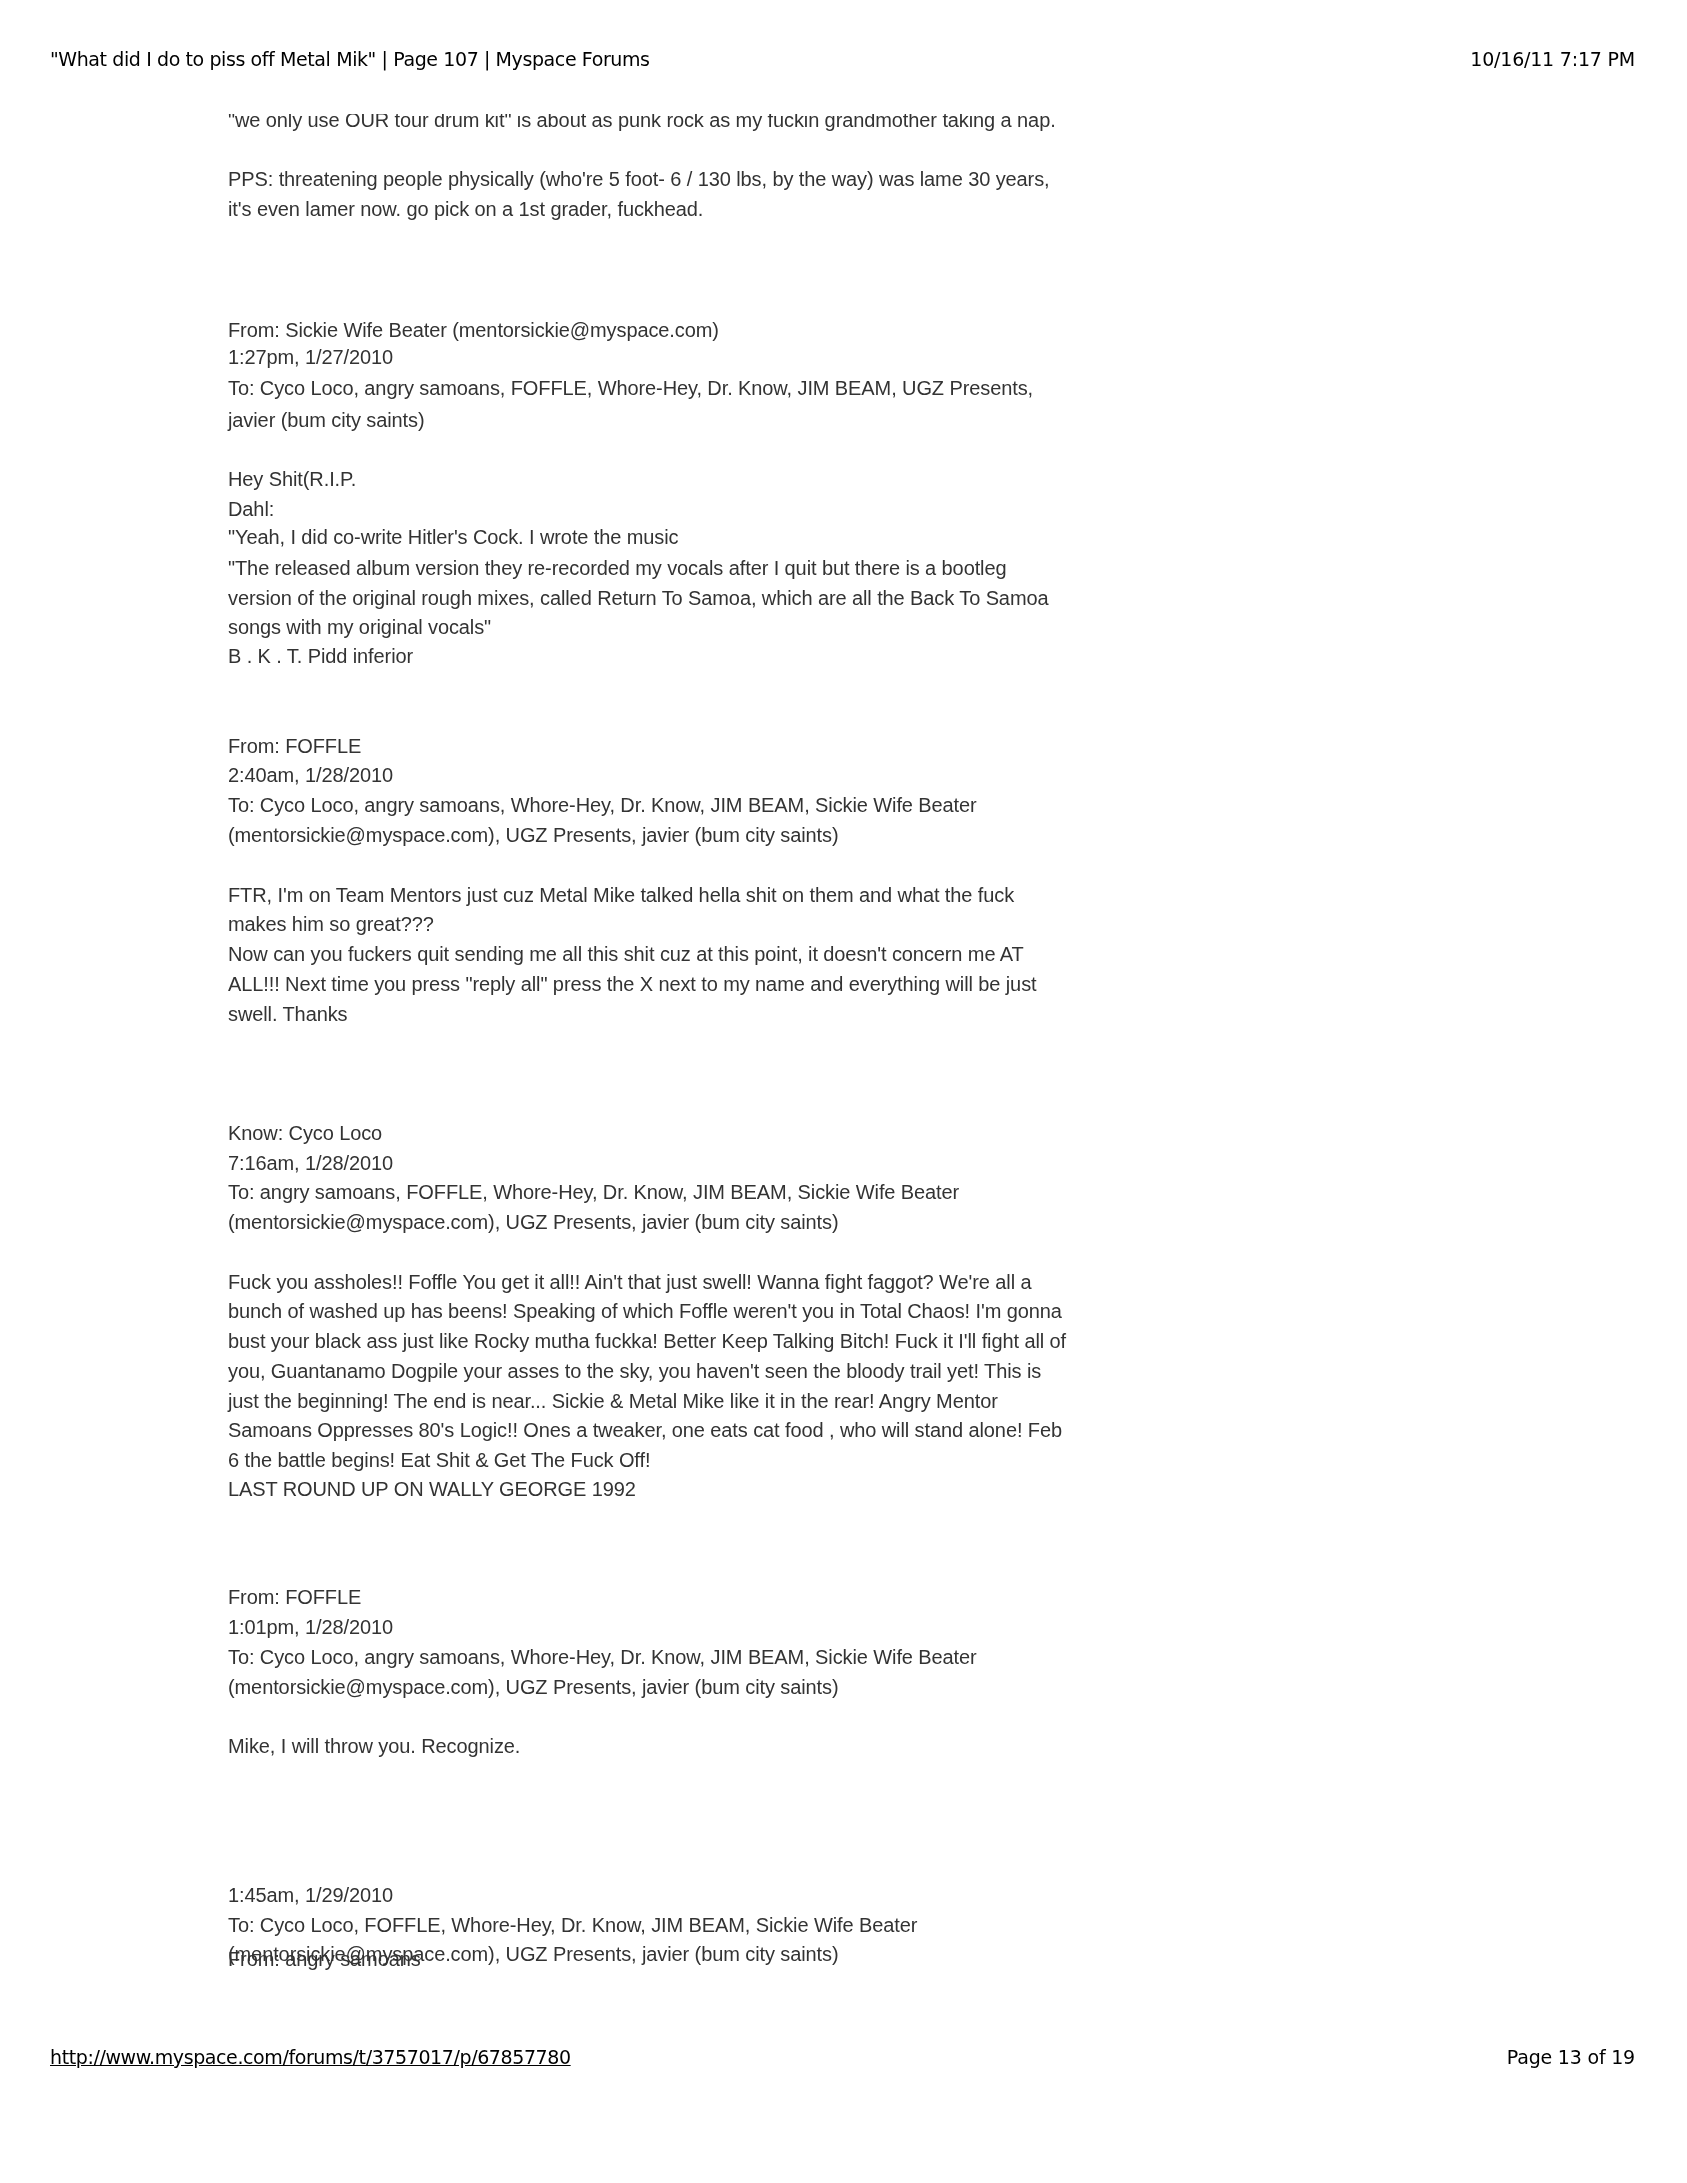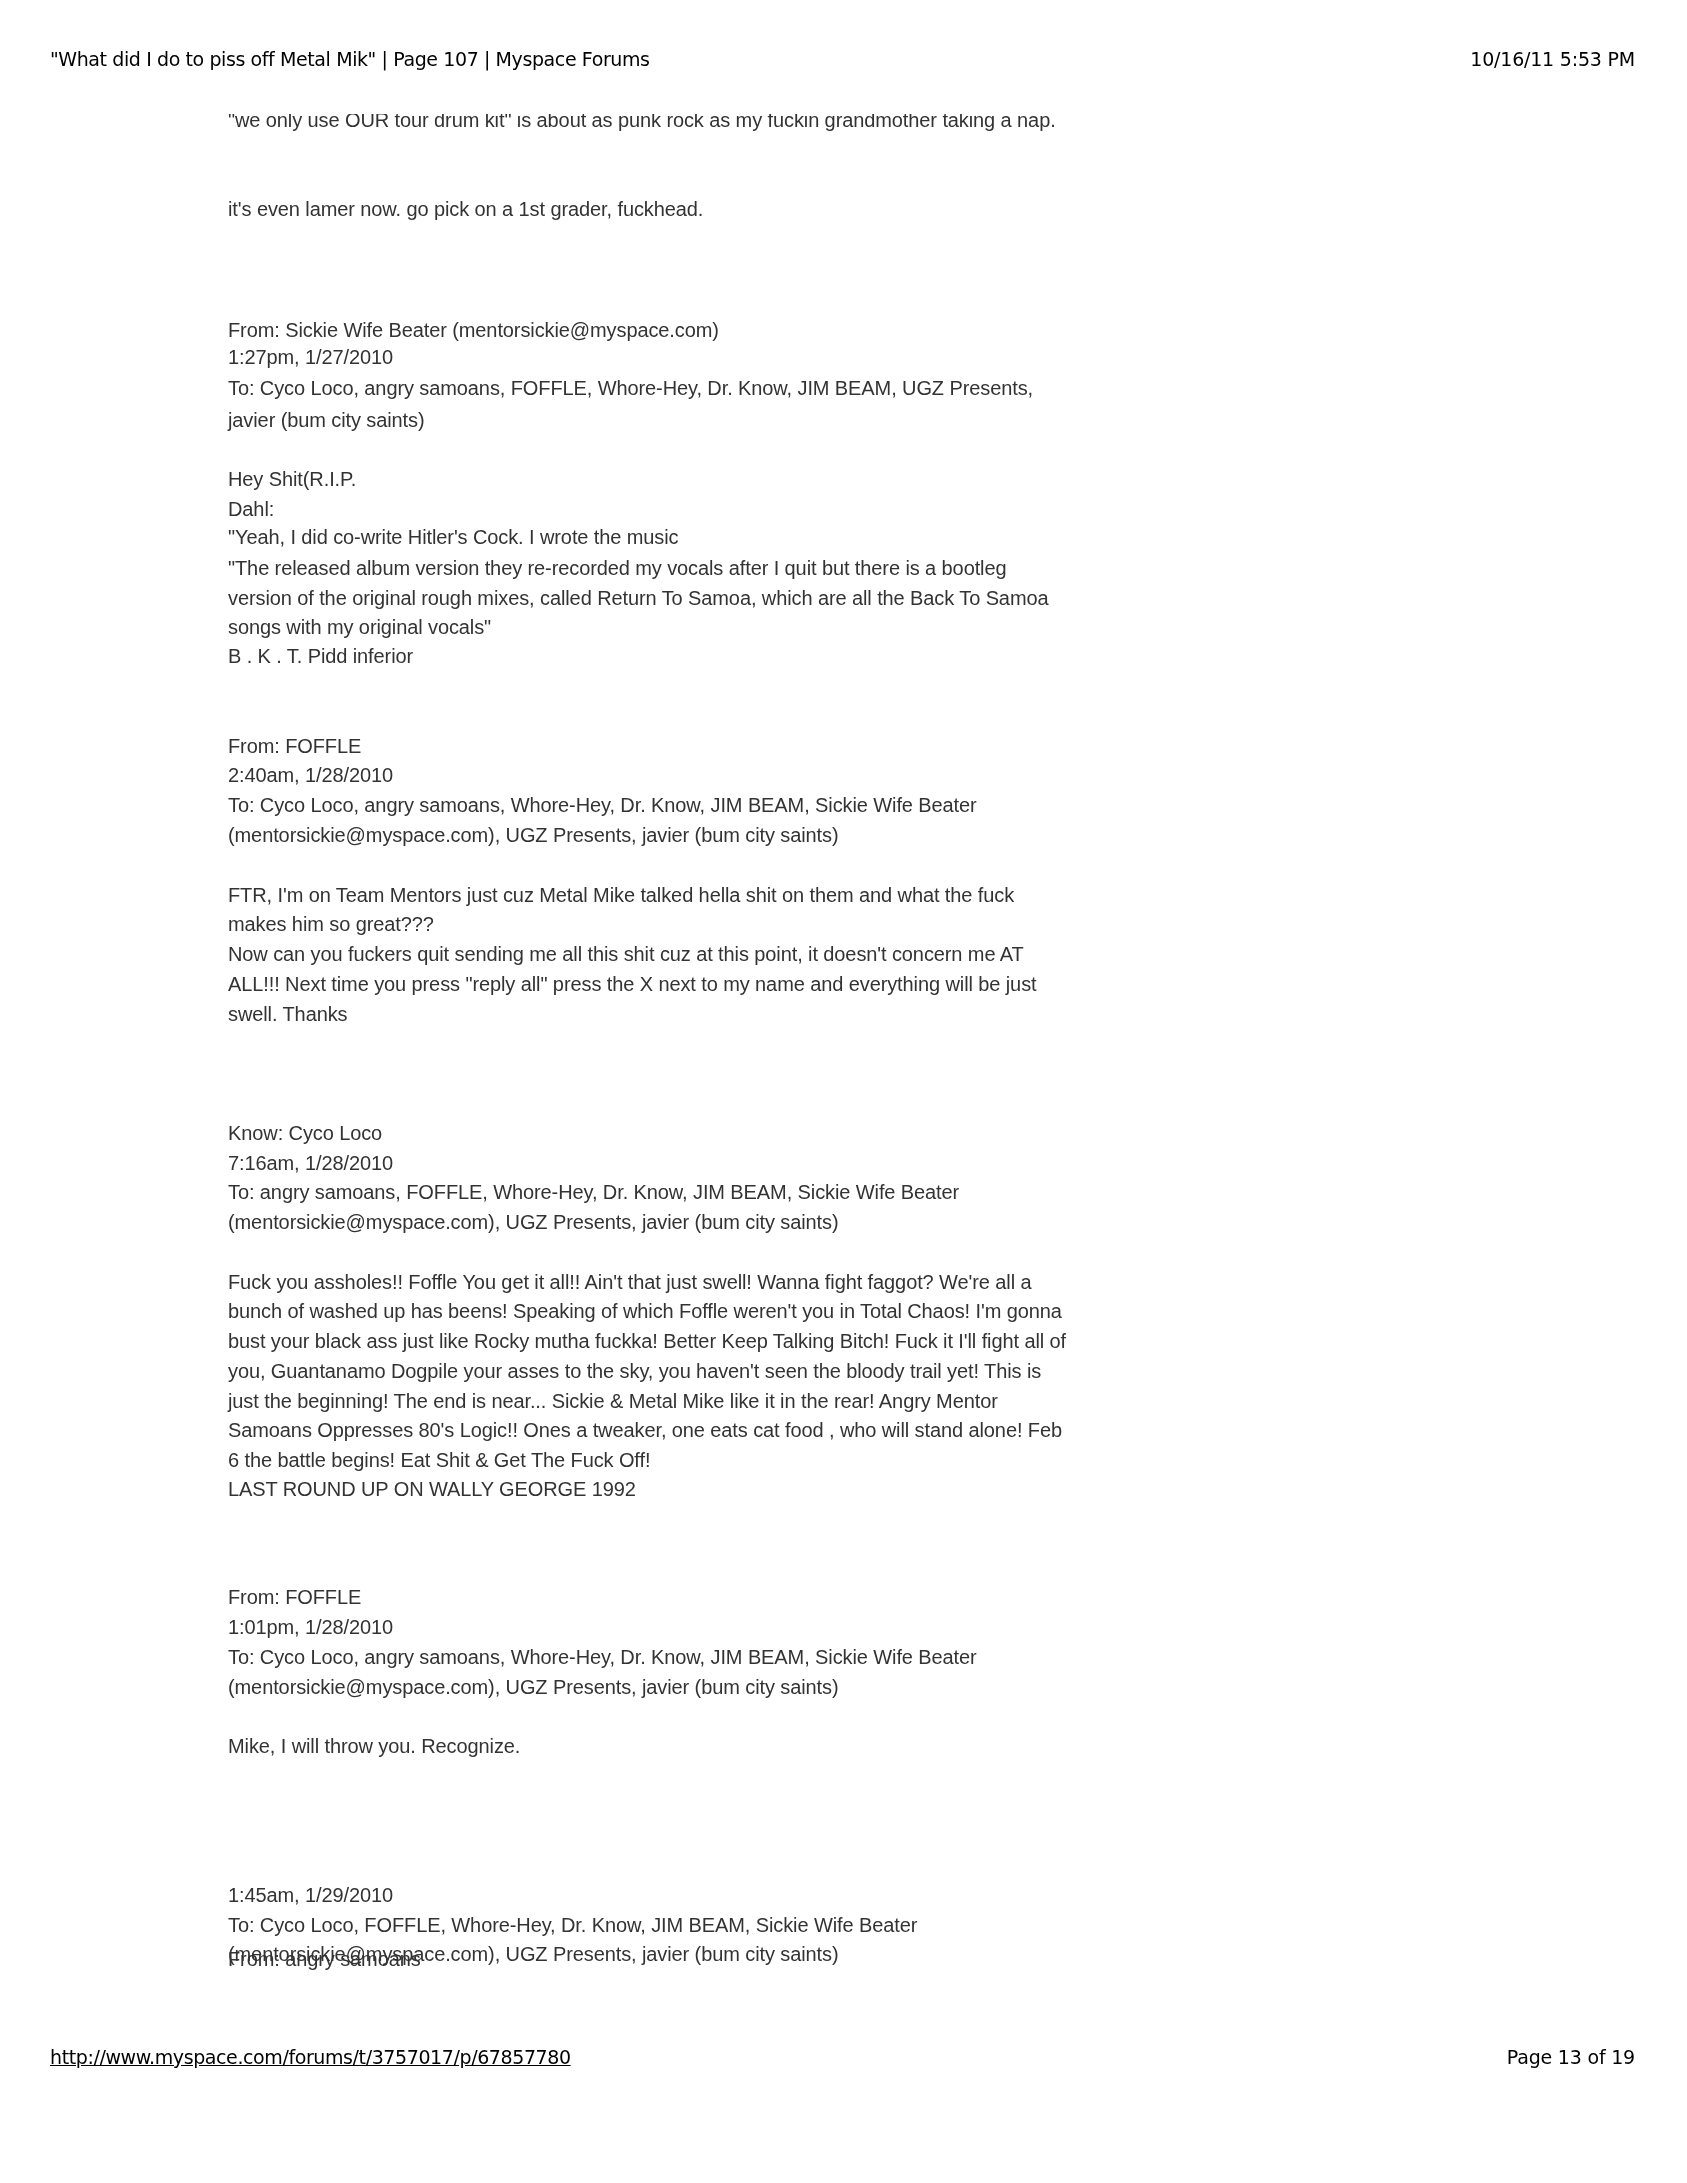--- a/index.html
+++ b/index.html
@@ -37,27 +37,28 @@
     position: absolute;
     left: 0; top: 114px; width: 1687px; height: 40px;
     overflow: hidden;
   }
   .clip-top .line { top: -8px; }
 </style>
 </head>
 <body>
 
 <div class="hdr hdr-left">"What did I do to piss off Metal Mik" | Page 107 | Myspace Forums</div>
-<div class="hdr hdr-right">10/16/11 5:53 PM</div>
+<div class="hdr hdr-right">10/16/11 7:17 PM</div>
 
 <div class="content">
 
   <div class="clip-top">
     <div class="line">"we only use OUR tour drum kit" is about as punk rock as my fuckin grandmother taking a nap.</div>
   </div>
+  <div class="line" style="top:165px">PPS: threatening people physically (who're 5 foot- 6 / 130 lbs, by the way) was lame 30 years,</div>
   <div class="line" style="top:195px">it's even lamer now. go pick on a 1st grader, fuckhead.</div>
 
   <div>
     <div class="line" style="top:316px">From: Sickie Wife Beater (mentorsickie@myspace.com)</div>
     <div class="line" style="top:343px">1:27pm, 1/27/2010</div>
     <div class="line" style="top:374px">To: Cyco Loco, angry samoans, FOFFLE, Whore-Hey, Dr. Know, JIM BEAM, UGZ Presents,</div>
     <div class="line" style="top:406px">javier (bum city saints)</div>
     <div class="line" style="top:465px">Hey Shit(R.I.P.</div>
     <div class="line" style="top:495px">Dahl:</div>
     <div class="line" style="top:523px">"Yeah, I did co-write Hitler's Cock. I wrote the music</div>

